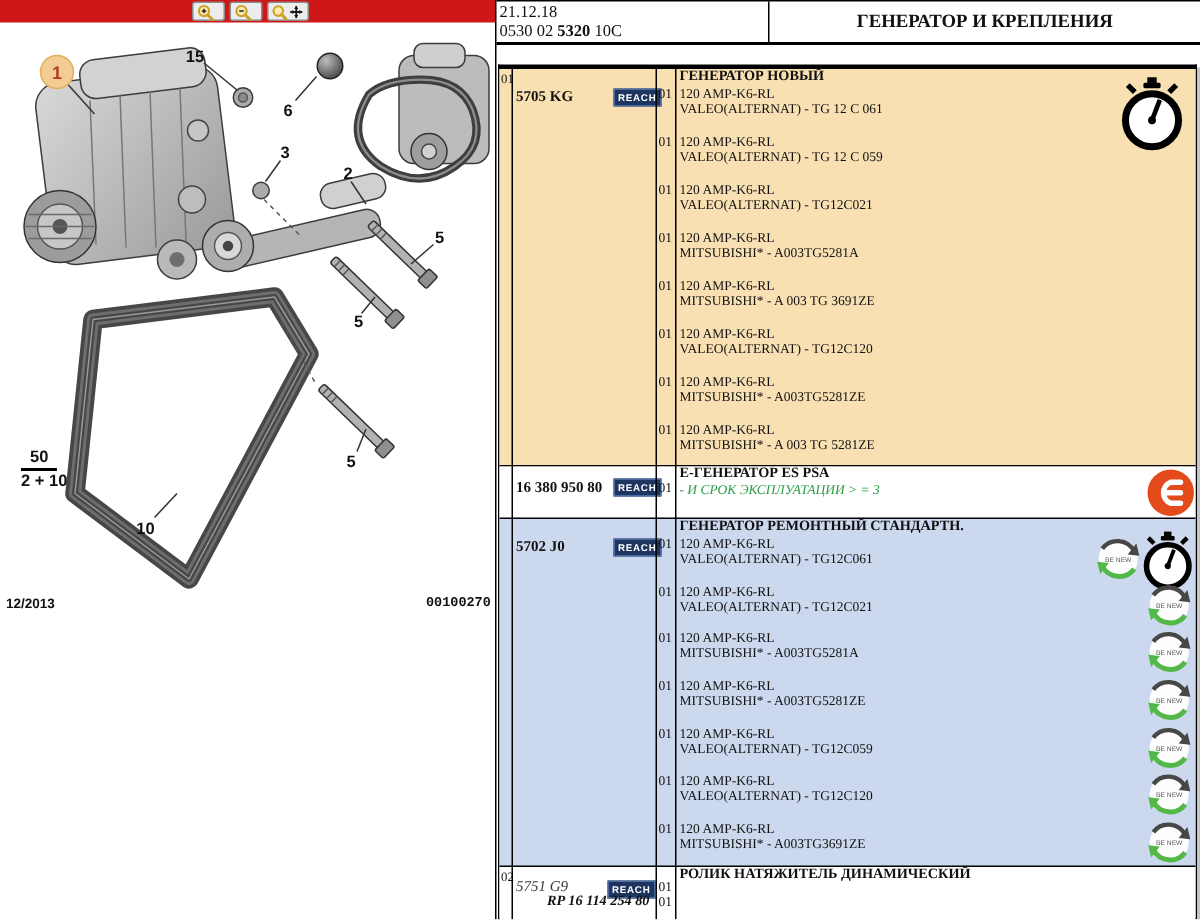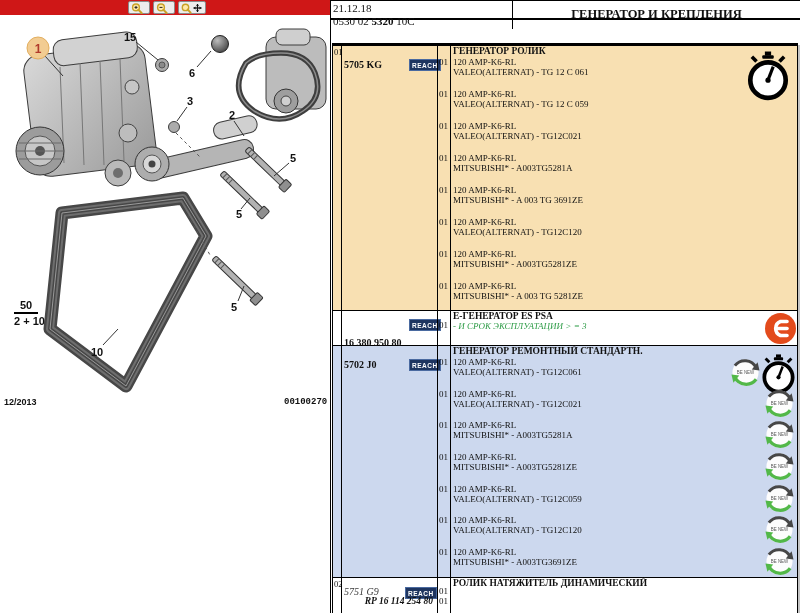--- a/index.html
+++ b/index.html
@@ -22,21 +22,21 @@
               font-family:"Liberation Sans", sans-serif; font-weight:bold; font-size:11px; }
   .fraction .fr-top { display:inline-block; padding:0 6px 1px 6px; border-bottom:2px solid #000; }
   .fraction .fr-bot { padding-top:1px; }
 
   .plate-date { position:absolute; left:4px; top:397px; font-family:"Liberation Sans", sans-serif;
                 font-weight:bold; font-size:9px; }
   .plate-code { position:absolute; left:284px; top:397px; font-family:Liberation Mono, monospace;
                 font-weight:bold; font-size:9px; }
 
   
-  .hdr { position:absolute; left:331px; top:0; width:469px; height:20px;
+  .hdr { position:absolute; left:331px; top:0; width:469px; height:30px;
          border-top:1px solid #000; border-bottom:2px solid #000; }
   .hdr-left { position:absolute; left:0; top:0; width:182px; height:28px;
               border-right:1px solid #000; font-size:11px; line-height:13px; padding:1px 0 0 2px; }
   .hdr-title { position:absolute; left:182px; top:0; width:287px; height:28px;
                font-weight:bold; font-size:12.5px; text-align:center; padding-top:6px; }
 
   
   .ptable { position:absolute; left:332px; top:43px; width:466px; height:570px;
             border-top:3px solid #000; border-left:1px solid #000; border-right:1px solid #000;
             box-shadow:2px 2px 0 #c4c4c4; }
@@ -54,21 +54,21 @@
   .reach { position:absolute; left:76px; top:13px; background:#1e3560; color:#fff;
            font-family:"Liberation Sans", sans-serif; font-size:6.5px; font-weight:bold;
            letter-spacing:.5px; padding:1.5px 2px; line-height:7px; border:1px solid #4a6aa0; cursor:pointer; }
   .sec-title { position:absolute; left:120px; top:0; font-weight:bold; font-size:9.5px; white-space:nowrap; }
   .rows { position:absolute; left:104px; right:1px; top:10px; }
   .vrow { position:relative; height:32px; }
   .s3 .vrow { height:31.7px; }
   .qty { position:absolute; left:2px; top:1px; font-size:9px; }
   .desc { position:absolute; left:16px; top:1px; font-size:9px; line-height:10px; white-space:nowrap; }
 
-  .s2 .part { top:26px; } .s2 .reach { top:8px; }
+  .s2 .part { top:9px; } .s2 .reach { top:8px; }
   .s2 .qty2 { position:absolute; left:106px; top:9px; font-size:9px; }
   .s2 .sec-title { top:0; }
   .note-green { position:absolute; left:120px; top:10px; font-size:9px; font-style:italic;
                 font-weight:normal; color:#2e9c47; white-space:nowrap; }
 
   .s4 .part { top:8px; font-weight:normal; font-style:italic; color:#3a3a3a; }
   .s4 .reach { left:72px; top:9px; }
   .rp { position:absolute; right:364px; top:18px; font-weight:bold; font-style:italic; font-size:9.5px; white-space:nowrap; }
   .s4 .qtyA { position:absolute; left:106px; top:8px;  font-size:9px; }
   .s4 .qtyB { position:absolute; left:106px; top:18px; font-size:9px; }
@@ -253,21 +253,21 @@
 
   <div class="ptable">
     <div class="vline vlA"></div>
     <div class="vline vlB"></div>
     <div class="vline vlC"></div>
 
     <div class="sec s1">
       <span class="item">01</span>
       <span class="part">5705 KG</span>
       <span class="reach">REACH</span>
-      <div class="sec-title">ГЕНЕРАТОР РОЛИК</div>
+      <div class="sec-title">ГЕНЕРАТОР НОВЫЙ</div>
       <div class="icon sw-big">
         <svg width="46" height="50" viewBox="0 0 44 48">
           <rect x="19" y="0.5" width="6" height="4" fill="#000"></rect>
           <rect x="16.5" y="4" width="11" height="3.5" rx="1" fill="#000"></rect>
           <line x1="33" y1="10" x2="37.5" y2="5.5" stroke="#000" stroke-width="3.5"></line>
           <line x1="11" y1="10" x2="6.5" y2="5.5" stroke="#000" stroke-width="3.5"></line>
           <circle cx="22" cy="28" r="17" fill="#fff" stroke="#000" stroke-width="4.5"></circle>
           <line x1="22" y1="28" x2="27" y2="15" stroke="#000" stroke-width="3"></line>
           <circle cx="22" cy="28" r="2.5" fill="#000"></circle>
         </svg>

